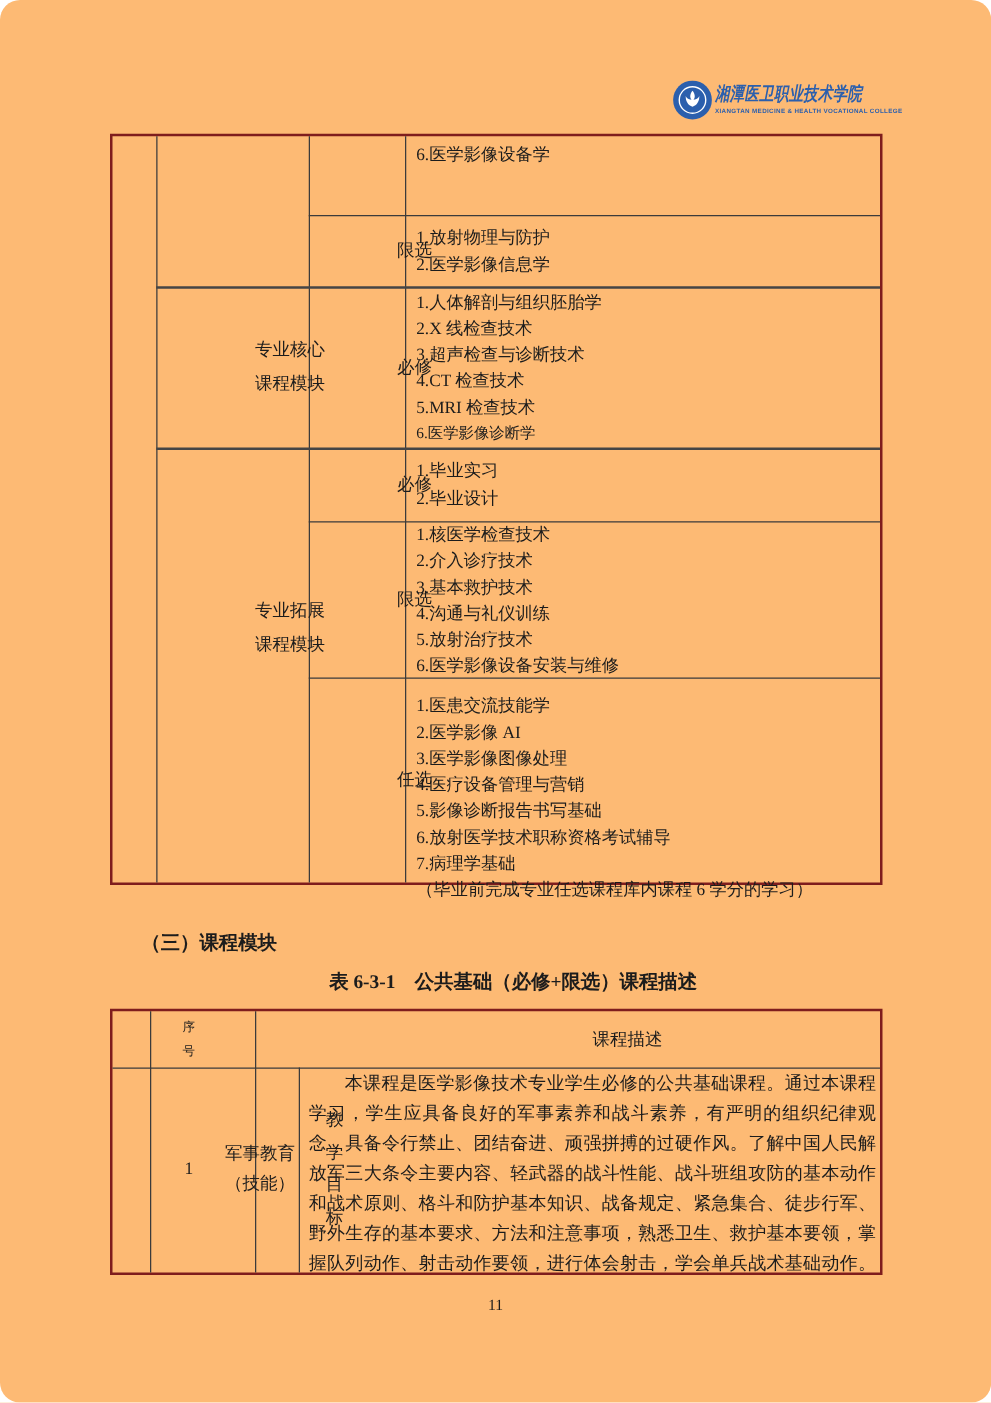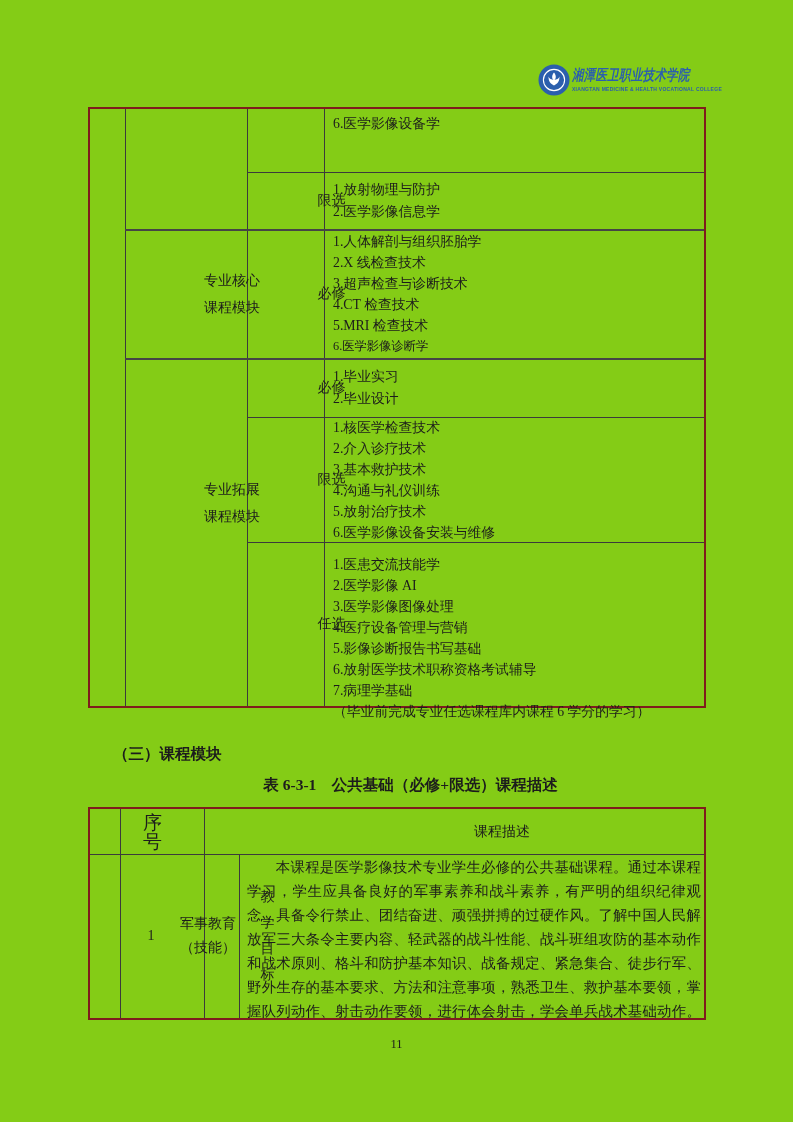--- a/index.html
+++ b/index.html
@@ -1,18 +1,18 @@
 <!DOCTYPE html>
 <html><head>
 <meta charset="utf-8">
 <style>
   html,body{margin:0;padding:0;background:#ffffff;}
   #page{
-    position:relative;width:793px;height:1122px;background:#84cc16;
-    font-family:"Liberation Serif","DejaVu Serif",serif;color:#1c1c1c;overflow:hidden;
+    position:relative;width:793px;height:1122px;background:#fdba74;
+    font-family:"Liberation Serif","DejaVu Serif",serif;color:#1c1c1c;overflow:hidden;border-radius:16px;
   }
   
   #logo{position:absolute;left:538px;top:60px;width:160px;height:44px;}
   #emblem{position:absolute;left:0;top:4px;width:32px;height:32px;}
   #zh-name{
     position:absolute;left:34px;top:6px;width:150px;white-space:nowrap;
     font-size:15px;font-weight:bold;font-style:italic;color:#2b5fad;
     transform:scaleX(0.76);transform-origin:left top;letter-spacing:0.5px;
   }
   #en-name{
@@ -36,21 +36,21 @@
   .lh22 .course-item{line-height:22px;}
   .small-last .course-item:last-child{font-size:12.3px;}
   .type-label{font-size:14px;}
   .module-label{font-size:14px;line-height:27px;}
   
   #sec-heading{position:absolute;left:113px;top:744px;font-size:15.5px;font-weight:bold;}
   #tbl-caption{position:absolute;left:0;top:775px;width:793px;text-align:center;
     font-size:15.5px;font-weight:bold;transform:translateX(14px);}
   
   .hdr-label{font-size:14px;}
-  .hdr-no-inner{width:16px;word-break:break-all;line-height:19px;font-size:19px;}
+  .hdr-no-inner{width:16px;word-break:break-all;line-height:19px;font-size:10px;}
   .name-line{font-size:14px;line-height:24px;}
   .vertical-word{width:17px;word-break:break-all;line-height:26px;text-align:center;font-size:14px;}
   .desc-text{
     padding:1px 7px 0 8px;font-size:14.4px;line-height:24px;text-align:justify;
     text-indent:2em;letter-spacing:0.2px;
   }
   #page-num{position:absolute;left:0;top:1037px;width:793px;text-align:center;font-size:12.5px;}
 </style>
 </head>
 <body>

